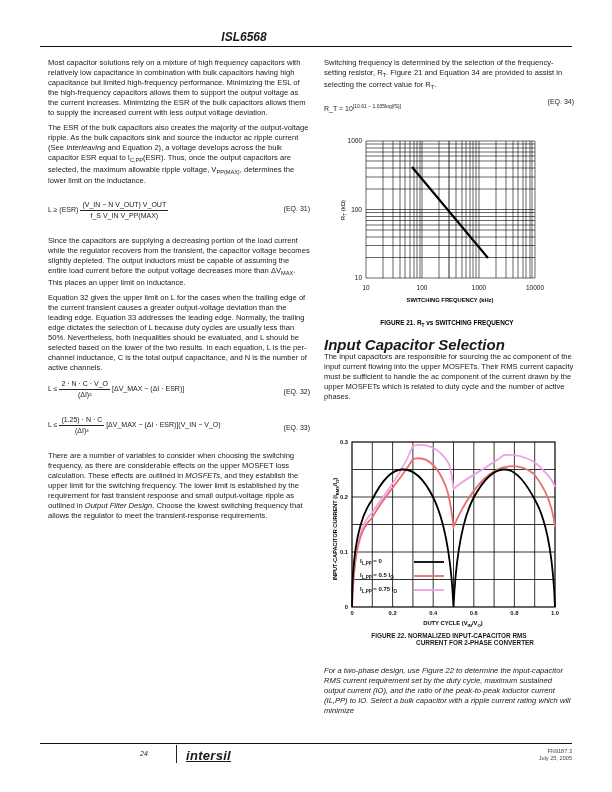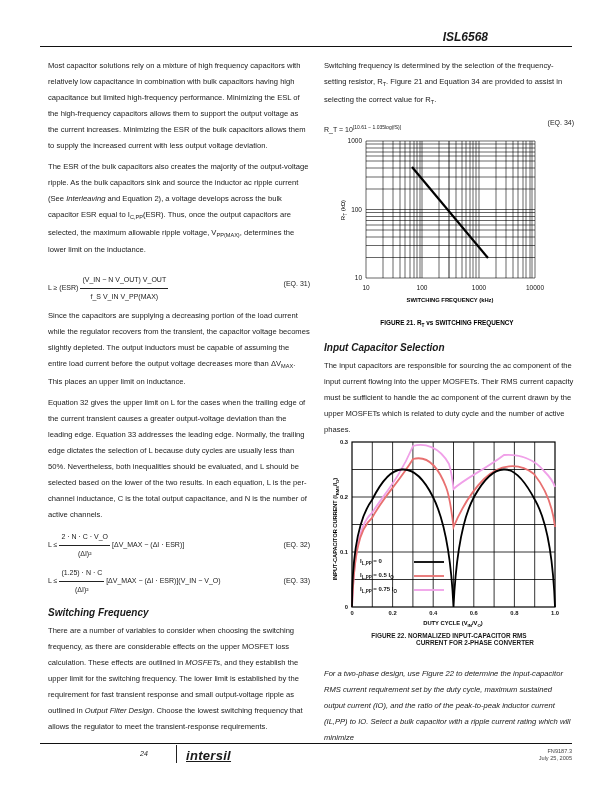--- a/index.html
+++ b/index.html
@@ -1,31 +1,31 @@
 <!DOCTYPE html>
 <html><head>
 <meta charset="utf-8">
 <style>
   * { margin:0; padding:0; box-sizing:border-box; }
   html, body { width:612px; height:792px; background:#fff; overflow:hidden; }
   body { position:relative; font-family:"Liberation Sans", sans-serif; color:#1a1a1a; }
-  .header-title { position:absolute; top:30px; left:0; width:488px; text-align:right; font-weight:bold; font-style:italic; font-size:12px; }
+  .header-title { position:absolute; top:30px; left:0; width:488px; text-align:center; font-weight:bold; font-style:italic; font-size:12px; }
   .header-rule { position:absolute; top:46px; left:40px; width:532px; height:1px; background:#111; }
-  .col { position:absolute; font-size:7.6px; line-height:16px; }
+  .col { position:absolute; font-size:7.6px; line-height:10px; }
   .col.left { left:48px; top:58px; width:262px; }
   .col.right { left:324px; top:58px; width:250px; }
   p { margin-bottom:5px; }
   .sub { font-size:5.6px; vertical-align:-1.5px; }
   .eq { position:relative; height:30px; margin:6px 0 6px 0; font-size:7px; }
   .eq .lab { position:absolute; right:0; top:8px; }
   .eq .body { position:absolute; left:0; top:0; }
   .frac { display:inline-block; vertical-align:middle; text-align:center; }
   .frac .num { display:block; border-bottom:0.6px solid #222; padding:0 2px; }
   .frac .den { display:block; padding:0 2px; }
-  h3 { font-size:10px; font-style:italic; font-weight:bold; margin:10px 0 2px 0; }
+  h3 { font-size:15px; font-style:italic; font-weight:bold; margin:10px 0 2px 0; }
   .caption { font-weight:bold; font-size:6.4px; text-align:center; }
   .footer-rule { position:absolute; top:743px; left:40px; width:532px; height:1px; background:#111; }
   .footer-page { position:absolute; top:750px; left:140px; font-size:7px; font-style:italic; }
   .footer-sep { position:absolute; top:745px; left:176px; width:1px; height:18px; background:#222; }
   .footer-logo { position:absolute; top:748px; left:186px; font-size:13px; font-weight:bold; font-style:italic; text-decoration:underline; letter-spacing:0.3px; }
   .footer-doc { position:absolute; top:748px; right:40px; text-align:right; font-size:5.6px; line-height:7px; color:#444; }
   svg text { font-family:"Liberation Sans", sans-serif; }
 </style>
 </head>
 <body>
@@ -58,21 +58,20 @@
   </div>
   <div class="eq">
     <div class="body">
       <span>L ≤</span>
       <span class="frac"><span class="num">(1.25) · N · C</span><span class="den">(ΔI)²</span></span>
       <span>[ΔV_MAX − (ΔI · ESR)](V_IN − V_O)</span>
     </div>
     <span class="lab">(EQ. 33)</span>
   </div>
 
-  <h3>Switching Frequency</h3>
   <p><span>There are a number of variables to consider when choosing the switching frequency, as there are considerable effects on the upper MOSFET loss calculation. These effects are outlined in </span><i>MOSFETs</i><span>, and they establish the upper limit for the switching frequency. The lower limit is established by the requirement for fast transient response and small output-voltage ripple as outlined in </span><i>Output Filter Design</i><span>. Choose the lowest switching frequency that allows the regulator to meet the transient-response requirements.</span></p>
 </div>
 
 <div class="col right">
   <p><span>Switching frequency is determined by the selection of the frequency-setting resistor, R</span><span class="sub">T</span><span>. Figure 21 and Equation 34 are provided to assist in selecting the correct value for R</span><span class="sub">T</span><span>.</span></p>
   <div class="eq" style="height:20px;">
     <div class="body" style="top:4px;"><span>R_T = 10</span><sup style="font-size:5px;">[10.61 − 1.035log(fS)]</sup></div>
     <span class="lab" style="top:0;">(EQ. 34)</span>
   </div>
 </div>

